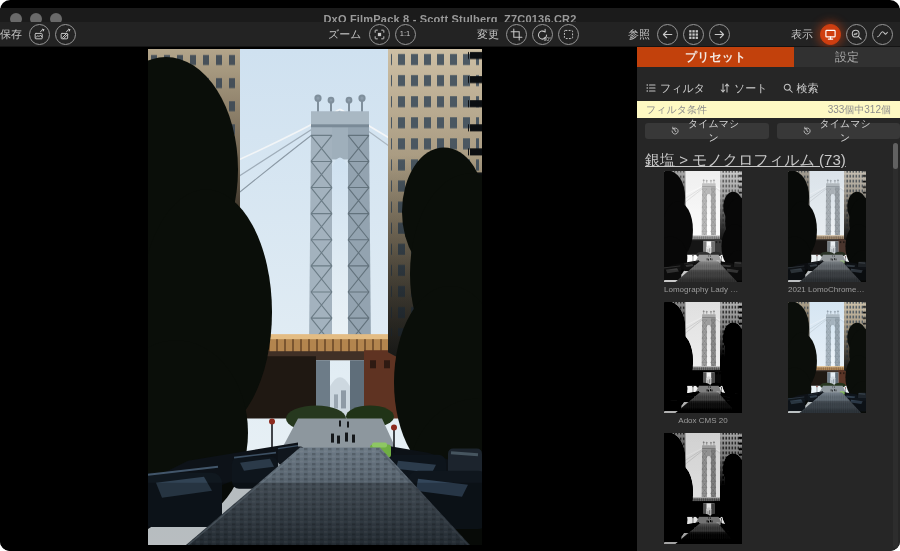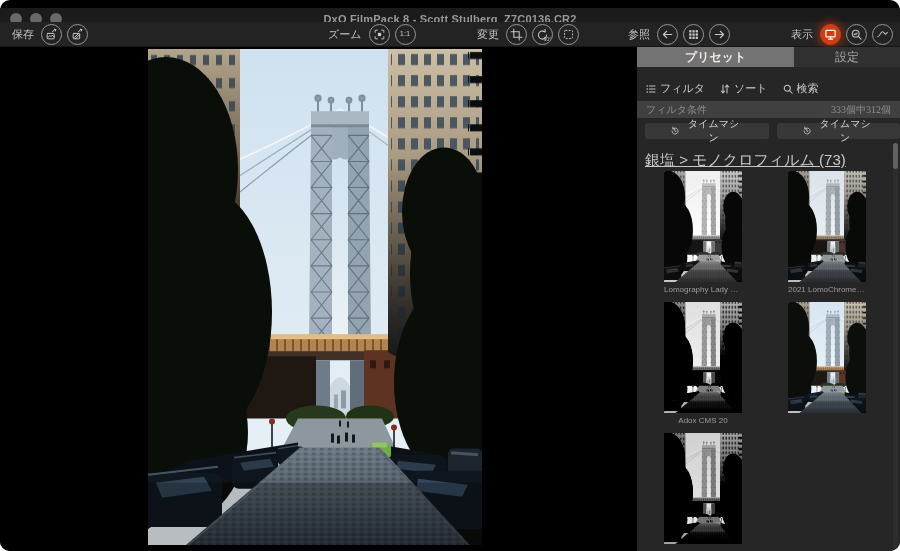--- a/index.html
+++ b/index.html
@@ -20,27 +20,27 @@
   .tbtn.active{background:#cf3e10;border-color:#cf3e10;color:#fff;box-shadow:0 0 8px 3px rgba(207,62,16,.45);}
   .badge90{position:absolute;bottom:2px;right:1px;font-size:5px;color:#c8c8c8;}
   
   .content{position:absolute;left:0;top:47px;width:100%;height:504px;display:flex;}
   .canvas{position:relative;width:637px;height:100%;background:#000;}
   .main-photo{position:absolute;left:148px;top:2px;width:334px;height:496px;}
   
   .panel{position:relative;width:263px;height:100%;background:#262626;overflow:hidden;}
   .tabs{display:flex;height:20px;}
   .tab{border:none;font-size:12px;cursor:pointer;padding:0;}
-  .tab.presets{width:165px;background:#737373;color:#f3e9e3;font-weight:bold;}
+  .tab.presets{width:165px;background:#c2410c;color:#f3e9e3;font-weight:bold;}
   .tab.settings{width:111px;background:#313131;color:#a8a8a8;}
-  .filterrow{display:flex;align-items:flex-end;gap:6px;height:16px;margin:13px 0 0 8px;color:#cfcfcf;font-size:11px;}
+  .filterrow{display:flex;align-items:center;gap:6px;height:16px;margin:13px 0 0 8px;color:#cfcfcf;font-size:11px;}
   .filterrow .fitem{display:flex;align-items:center;gap:3px;cursor:pointer;margin-right:8px;}
   .filterrow svg{width:12px;height:12px;color:#c2c2c2;}
-  .condbar{display:flex;align-items:center;justify-content:space-between;height:17px;background:#404040;
-           margin-top:5px;padding:0 9px;font-size:10px;color:#8d8d8d;font-family:Liberation Serif, serif;}
+  .condbar{display:flex;align-items:center;justify-content:space-between;height:17px;background:#fef9c3;
+           margin-top:5px;padding:0 9px;font-size:10px;color:#8d8d8d;}
   .timerow{display:flex;gap:8px;margin:5px 0 0 8px;}
   .timebtn{display:flex;align-items:center;gap:4px;height:16px;padding:0 25px;background:#383838;border:none;
            border-radius:3px;color:#d2d2d2;font-size:10px;cursor:pointer;}
   .timebtn svg{width:10px;height:10px;color:#c2c2c2;}
   .category{margin:12px 0 0 8px;font-size:15px;color:#c9c9c9;text-decoration:underline;}
   .grid{position:absolute;left:27px;top:124px;display:grid;grid-template-columns:78px 78px;column-gap:46px;row-gap:8px;}
   .cell{width:78px;}
   .thumb{width:78px;height:111px;display:block;background:#111;cursor:pointer;}
   .tname{margin-top:3px;width:78px;font-size:8px;color:#9c9c9c;text-align:center;white-space:nowrap;overflow:hidden;text-overflow:ellipsis;}
   .f-bw{filter:grayscale(1) contrast(1.05) brightness(1.05);}
@@ -345,21 +345,21 @@
     <div class="lights">
       <span class="light"></span>
       <span class="light"></span>
       <span class="light"></span>
     </div>
     <div class="title">DxO FilmPack 8 - Scott Stulberg_Z7C0136.CR2</div>
   </div>
 
   <div class="toolbar">
 
-    <div class="tgroup" style="left:12px">
+    <div class="tgroup" style="left:0">
       <span class="tlabel">保存</span>
       <button class="tbtn">
           <svg>
             <use href="#ic-export-img"></use>
           </svg>
         </button>
       <button class="tbtn">
           <svg>
             <use href="#ic-export-edit"></use>
           </svg>

